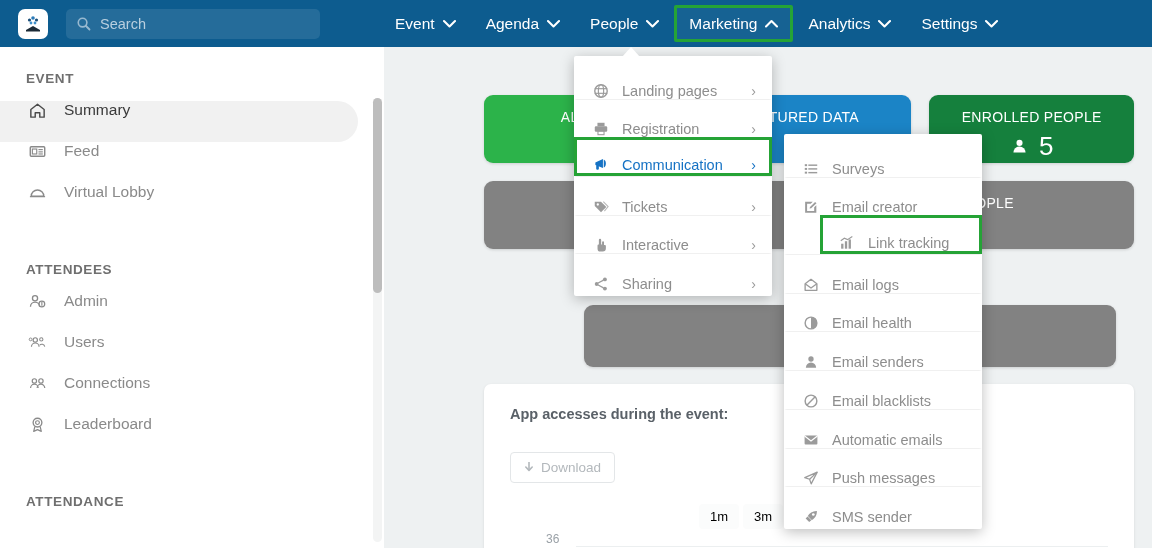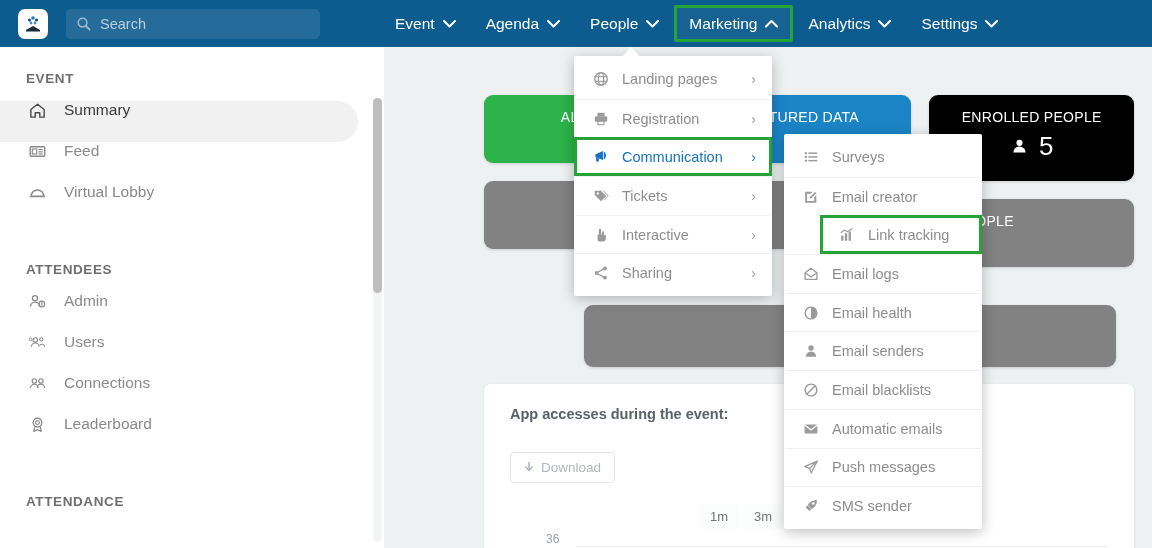--- a/index.html
+++ b/index.html
@@ -103,38 +103,38 @@
   }
   #panel-title { font-size: 14.5px; font-weight: bold; color: #5a6168; }
   #download-btn {
     margin-top: 30px; display: inline-flex; align-items: center; gap: 7px;
     border: 1px solid #e3e6e8; border-radius: 4px; padding: 7px 13px;
     color: #b3b8bc; font-size: 13.5px; background: #fff; cursor: pointer;
   }
   #ranges { position: absolute; left: 215px; top: 120px; display: flex; gap: 4px; }
   .range-btn {
     padding: 5px 11px; border-radius: 4px; font-size: 13px;
-    color: #737373; background: #fbfcfc; cursor: pointer;
+    color: #000000; background: #fbfcfc; cursor: pointer;
   }
   .range-btn.sel { color: #4c5a66; background: #fff; }
   #chart-area { position: absolute; left: 26px; right: 26px; top: 148px; bottom: 0; }
   #y-label { position: absolute; left: 36px; top: 0; font-size: 12px; color: #9aa1a7; }
   #y-axis-icon { position: absolute; left: 20px; top: 14px; font-size: 11px; color: #b5bbc0; }
   #chart-grid { position: absolute; left: 66px; right: 0; top: 14px; height: 46px;
                 border-top: 1px solid #eceff0; }
 
   
   .menu {
     position: absolute; background: #ffffff; z-index: 80;
     box-shadow: 0 3px 14px rgba(0,0,0,.26); border-radius: 2px;
   }
   #menu1 { left: 574px; top: 56px; width: 198px; padding: 4px 0; }
   #menu2 { left: 784px; top: 134px; width: 198px; padding: 4px 0; }
   .menu-item {
-    display: flex; align-items: center; height: 38.7px; padding: 0 12px;
+    display: flex; align-items: flex-end; height: 38.7px; padding: 0 12px;
     color: #8d8d8d; font-size: 14.5px; cursor: pointer;
     border-top: 1px solid #f0f0f0;
     border-left: 3px solid transparent; border-right: 3px solid transparent;
     position: relative;
   }
   .menu-item:first-child { border-top: none; }
   .menu-item .mi-icon { width: 24px; display: flex; justify-content: center; flex: 0 0 auto; }
   .menu-item .mi-label { margin-left: 9px; white-space: nowrap; }
   .menu-item .mi-arrow { position: absolute; right: 13px; color: #9b9b9b; font-size: 14px; }
   .menu-item.sel-green {
@@ -324,21 +324,21 @@
           <svg width="20" height="20" viewBox="0 0 20 20">
             <ellipse cx="10" cy="5.4" rx="6" ry="2.3" fill="#ffffff"></ellipse>
             <path d="M4 5.4 V13.6 a6 2.3 0 0 0 12 0 V5.4" fill="none" stroke="#ffffff" stroke-width="1.6"></path>
           </svg>
           <span>0</span>
         </div>
       </div>
       <div class="kcard" style="background:#828282;height:68px"></div>
     </div>
     <div class="card-col">
-      <div class="kcard" style="background:#000000;height:86px">
+      <div class="kcard" style="background:#15803d;height:68px">
         <div class="kc-title">ENROLLED PEOPLE</div>
         <div class="kc-val">
           <svg width="19" height="19" viewBox="0 0 20 20">
             <circle cx="10" cy="6.2" r="3.2" fill="#ffffff"></circle>
             <path d="M3.6 16.4 a6.4 6.4 0 0 1 12.8 0 Z" fill="#ffffff"></path>
           </svg>
           <span>5</span>
         </div>
       </div>
       <div class="kcard" style="background:#828282;height:68px">

